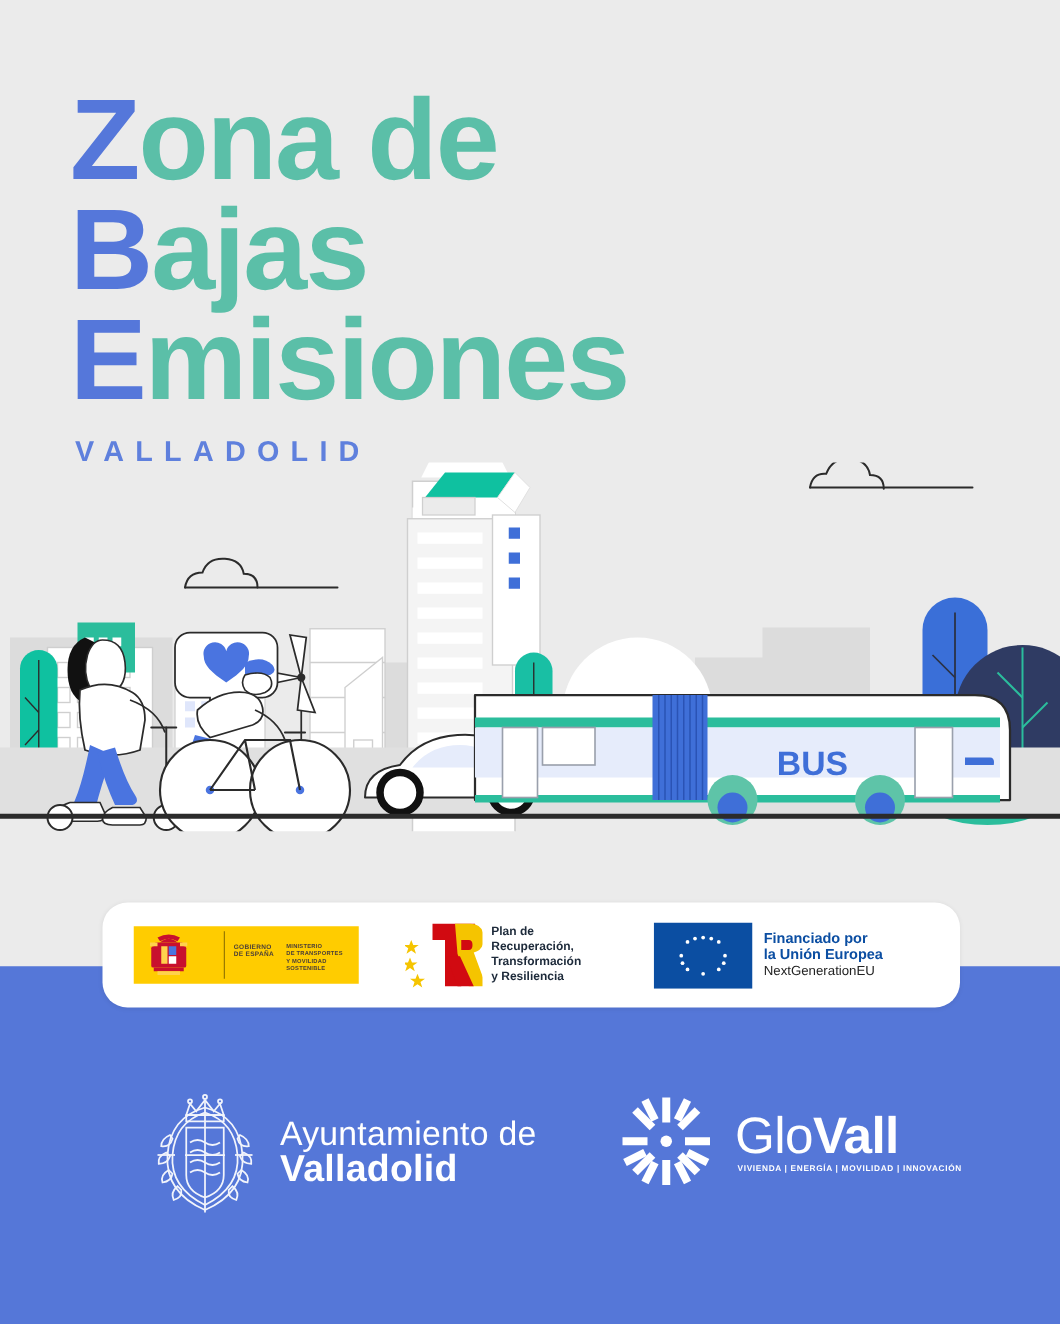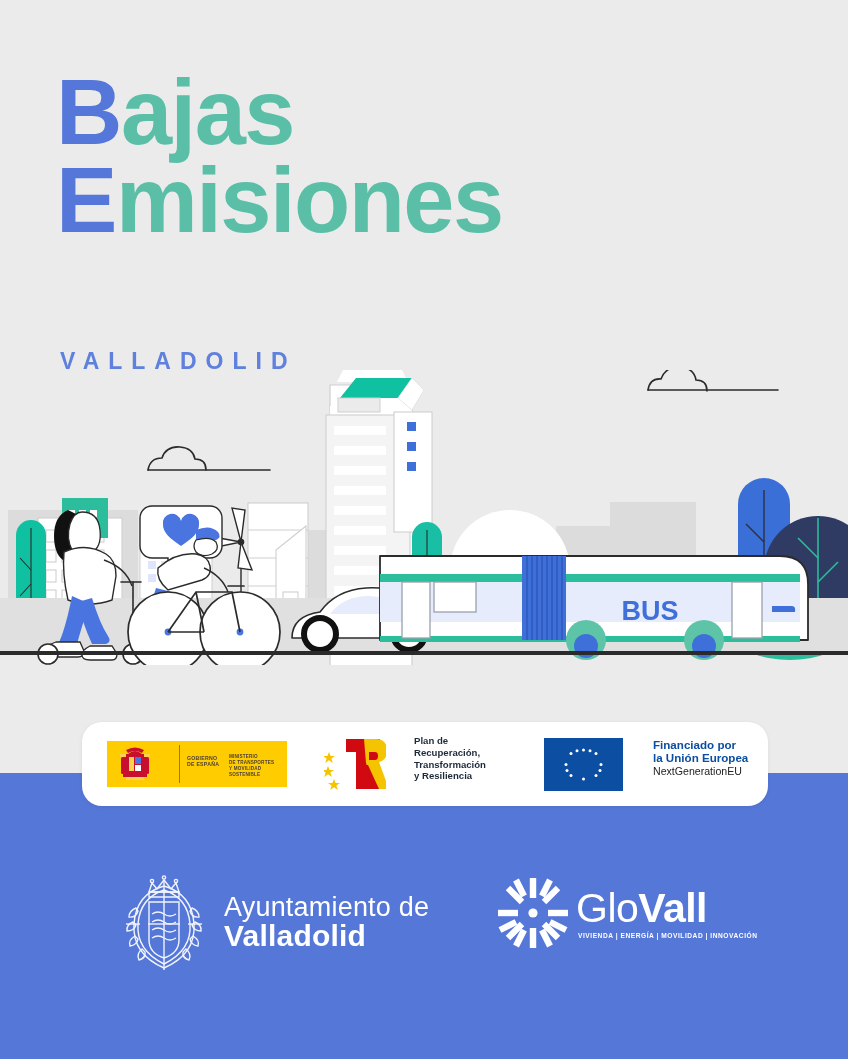--- a/index.html
+++ b/index.html
@@ -32,21 +32,21 @@
   .scene{position:absolute;left:0;top:370px;width:848px;height:295px;}
   .scene svg{display:block;}
 
   
   .fund-card{
     position:absolute;left:82px;top:722px;width:686px;height:84px;
     background:#ffffff;border-radius:20px;
     display:flex;align-items:center;
     box-shadow:0 1px 4px rgba(0,0,0,.07);
   }
-  .fund-slot{display:flex;align-items:flex-start;gap:21px;}
+  .fund-slot{display:flex;align-items:center;}
   .slot-gob{margin-left:25px;}
   .slot-prtr{margin-left:37px;}
   .slot-eu{margin-left:34px;padding-left:24px;}
 
   .gob-flag{
     width:180px;height:46px;background:#ffcc00;
     display:flex;align-items:center;position:relative;
   }
   .gob-divider{position:absolute;left:72px;top:4px;width:1px;height:38px;background:#9a7b00;}
   .gob-txt1{
@@ -66,37 +66,38 @@
   .eu-l2{font-size:10.6px;font-weight:400;line-height:14px;color:#222;margin-top:0;}
 
   
   .logos{position:absolute;left:0;top:862px;width:848px;height:128px;}
   .logo-ayto{position:absolute;left:118px;top:12px;display:flex;align-items:center;}
   .ayto-txt{margin-left:14px;color:#fff;}
   .ayto-l1{font-size:27px;font-weight:400;line-height:24px;letter-spacing:.2px;}
   .ayto-l2{font-size:30px;font-weight:700;line-height:33px;letter-spacing:.2px;}
 
   .logo-glovall{position:absolute;left:494px;top:12px;display:flex;align-items:center;}
-  .gv-txt{margin-left:4px;}
+  .gv-txt{margin-left:16px;}
   .gv-word{font-size:41px;font-weight:700;line-height:42px;color:#ffffff;letter-spacing:-.5px;}
   .gv-word .lite{font-weight:400;}
   .gv-tag{
     font-size:6.6px;font-weight:700;letter-spacing:.55px;color:#ffffff;
     margin-top:3px;margin-left:2px;
   }
 </style>
 </head>
 <body>
 
 <div id="poster">
 
   <div class="bg-top"></div>
   <div class="bg-bottom"></div>
 
   <div class="headline">
+    <div class="hl-line"><span class="cap">Z</span><span>ona de</span></div>
     <div class="hl-line"><span class="cap">B</span><span>ajas</span></div>
     <div class="hl-line"><span class="cap">E</span><span>misiones</span></div>
   </div>
   <div class="subtitle">VALLADOLID</div>
 
   <div class="scene">
     <svg width="848" height="295" viewBox="0 0 848 295" xmlns="http://www.w3.org/2000/svg">
       <defs>
         <clipPath id="sceneclip">
             <rect x="0" y="0" width="848" height="295"></rect>

